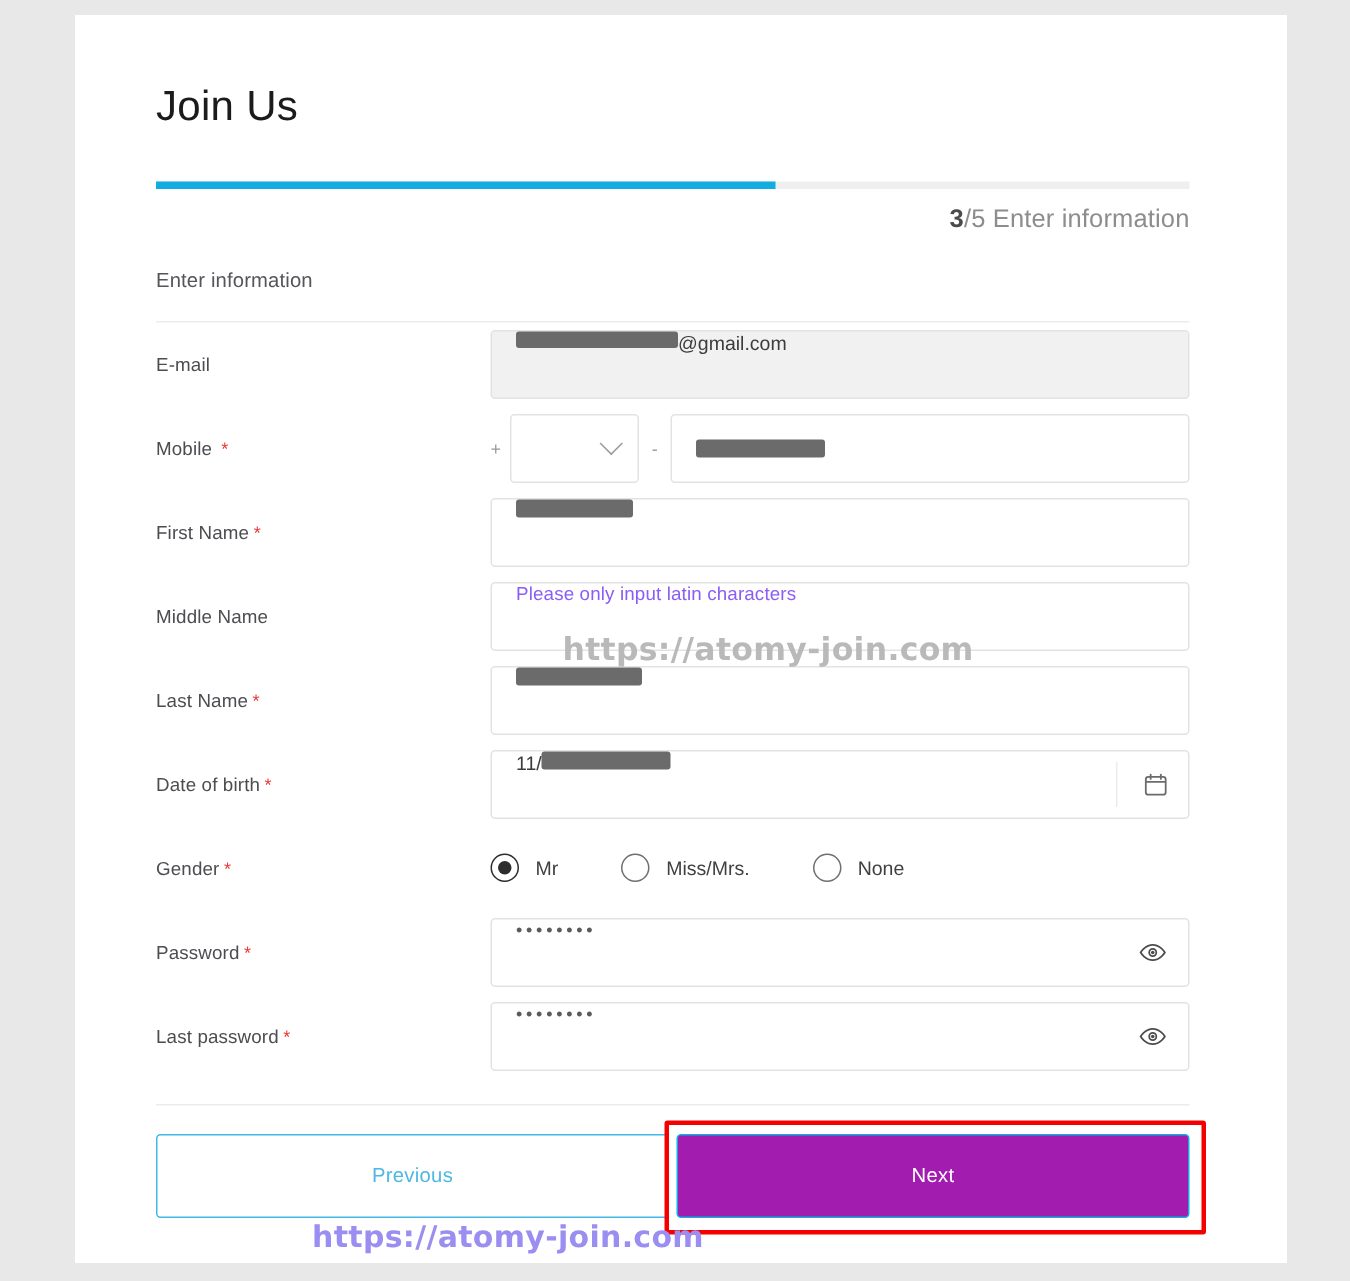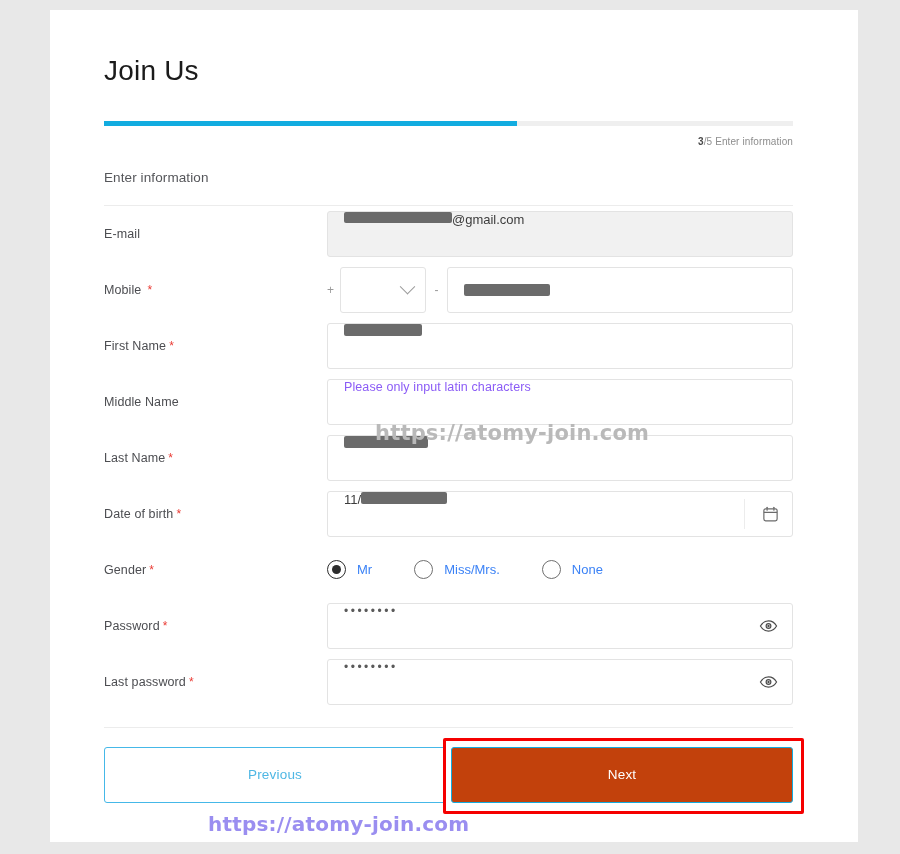--- a/index.html
+++ b/index.html
@@ -51,21 +51,21 @@
   }
   .progress-fill {
     position: absolute;
     left: 0; top: 0; bottom: 0;
     background: #12ace0;
   }
 
   .progress-caption {
     margin-top: 10px;
     text-align: right;
-    font-size: 10px;
+    font-size: 17px;
     color: #8d8d8d;
     letter-spacing: 0.1px;
   }
   .progress-caption .step-num {
     color: #4a4a4a;
     font-weight: bold;
   }
 
   .section-title {
     margin-top: 23px;
@@ -265,21 +265,21 @@
   }
   .radio-circle.checked { border-color: #2d2d2d; }
   .radio-dot {
     width: 9px; height: 9px;
     border-radius: 50%;
     background: #2d2d2d;
   }
   .radio-label {
     margin-left: 11px;
     font-size: 13px;
-    color: #3b82f6;
+    color: #404040;
     white-space: nowrap;
   }
 
   
   .footer-divider {
     margin-top: 17px;
     height: 1px;
     width: 100%;
     background: #ececec;
   }
@@ -301,21 +301,21 @@
     cursor: pointer;
     letter-spacing: 0.2px;
   }
   .btn-prev {
     border: 1px solid #45b8e8;
     background: #ffffff;
     color: #4fb7e4;
   }
   .btn-next {
     border: 1px solid #12ace0;
-    background: #c2410c;
+    background: #a21caf;
     color: #ffffff;
   }
   .highlight-box {
     position: absolute;
     left: 339px;
     top: -9px;
     width: 361px;
     height: 76px;
     border: 3px solid #f50000;
     border-radius: 2px;

